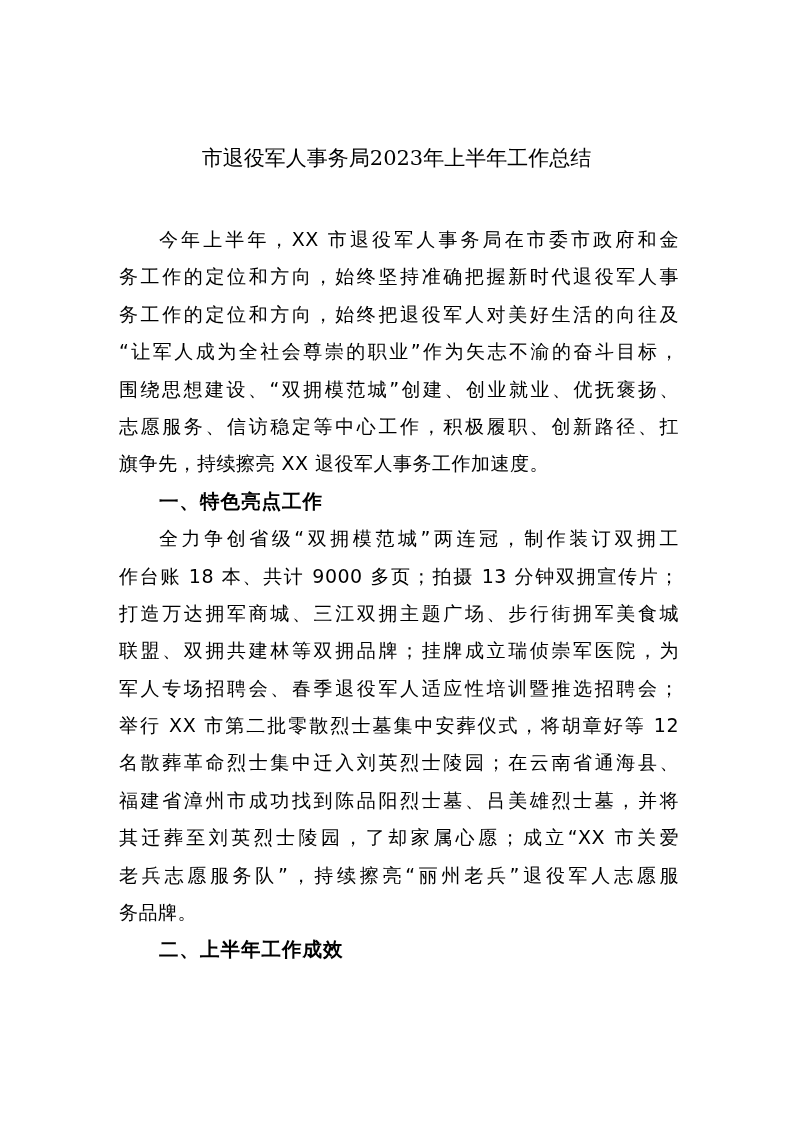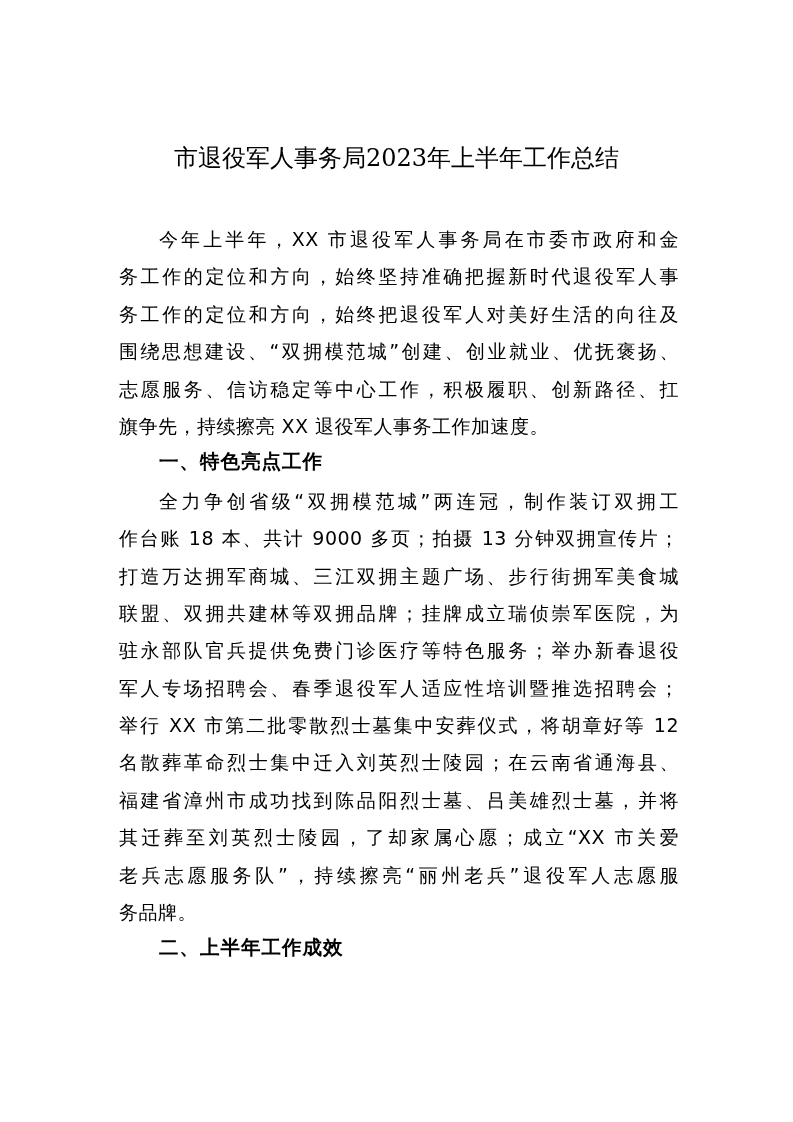--- a/index.html
+++ b/index.html
@@ -22,21 +22,21 @@
       width: 793px;
       height: 1122px;
       background: #ffffff;
     }
     .title {
       position: absolute;
       left: 0;
       top: 138px;
       width: 793px;
       text-align: center;
-      font-size: 24px;
+      font-size: 21px;
       line-height: 40px;
       letter-spacing: 0px;
       font-family: "DejaVu Serif", "Liberation Serif", serif;
       white-space: nowrap;
     }
     .body {
       position: absolute;
       left: 119px;
       top: 221px;
       width: 560px;
@@ -58,50 +58,50 @@
     .line.last {
       text-align-last: left;
     }
     .heading {
       height: 37.4px;
       line-height: 37.4px;
       font-size: 19.5px;
       font-weight: bold;
       padding-left: 40px;
       white-space: nowrap;
-      font-family: Liberation Mono, monospace;
+      font-family: Liberation Serif, serif;
       letter-spacing: 1px;
     }
     .heading.gap {
     }
   </style>
 </head>
 <body>
 
 <div class="page">
   <div class="title">市退役军人事务局2023年上半年工作总结</div>
 
   <div class="body">
     <div>
       <div class="line indent">今年上半年，XX 市退役军人事务局在市委市政府和金</div>
       <div class="line">务工作的定位和方向，始终坚持准确把握新时代退役军人事</div>
       <div class="line">务工作的定位和方向，始终把退役军人对美好生活的向往及</div>
+      <div class="line">“让军人成为全社会尊崇的职业”作为矢志不渝的奋斗目标，</div>
       <div class="line">围绕思想建设、“双拥模范城”创建、创业就业、优抚褒扬、</div>
       <div class="line">志愿服务、信访稳定等中心工作，积极履职、创新路径、扛</div>
       <div class="line last">旗争先，持续擦亮 XX 退役军人事务工作加速度。</div>
     </div>
 
     <div class="heading">一、特色亮点工作</div>
 
     <div>
       <div class="line indent">全力争创省级“双拥模范城”两连冠，制作装订双拥工</div>
       <div class="line">作台账 18 本、共计 9000 多页；拍摄 13 分钟双拥宣传片；</div>
       <div class="line">打造万达拥军商城、三江双拥主题广场、步行街拥军美食城</div>
       <div class="line">联盟、双拥共建林等双拥品牌；挂牌成立瑞侦崇军医院，为</div>
-      <div class="line">驻永部队官兵提供免费门诊医疗等特色服务；举办新春退役</div>
       <div class="line">军人专场招聘会、春季退役军人适应性培训暨推选招聘会；</div>
       <div class="line">举行 XX 市第二批零散烈士墓集中安葬仪式，将胡章好等 12</div>
       <div class="line">名散葬革命烈士集中迁入刘英烈士陵园；在云南省通海县、</div>
       <div class="line">福建省漳州市成功找到陈品阳烈士墓、吕美雄烈士墓，并将</div>
       <div class="line">其迁葬至刘英烈士陵园，了却家属心愿；成立“XX 市关爱</div>
       <div class="line">老兵志愿服务队”，持续擦亮“丽州老兵”退役军人志愿服</div>
       <div class="line last">务品牌。</div>
     </div>
 
     <div class="heading gap">二、上半年工作成效</div>

